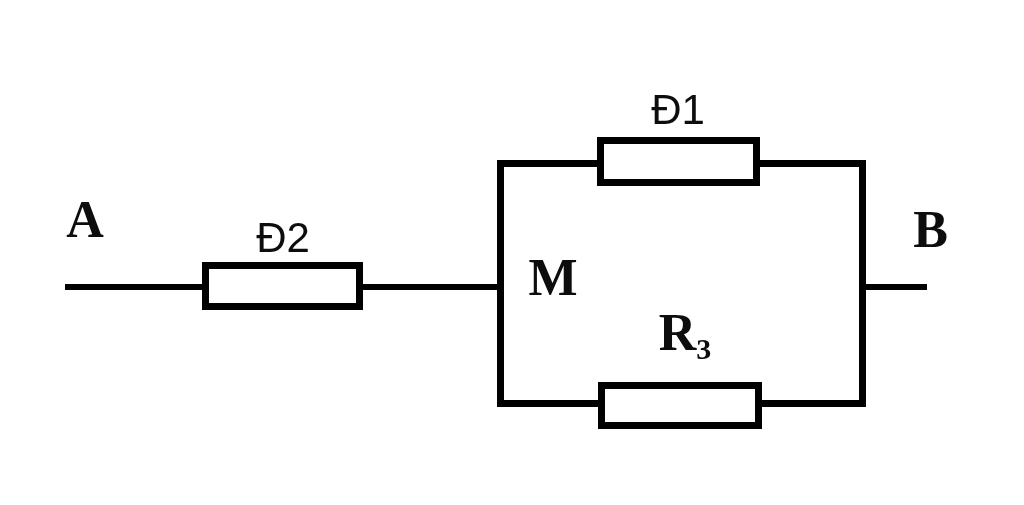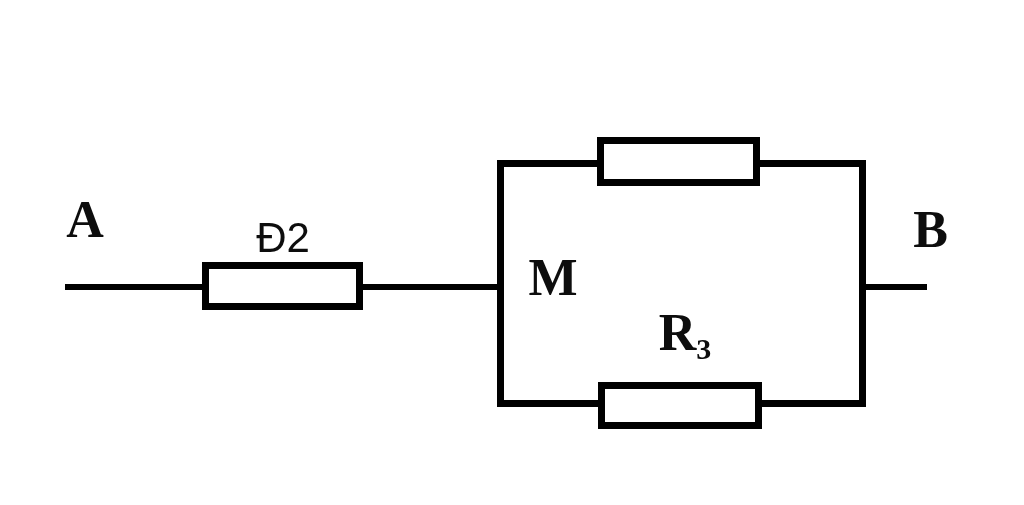--- a/index.html
+++ b/index.html
@@ -77,20 +77,21 @@
   <div class="wire v" style="left:859px; top:160px; height:247px;"></div>
 
   <div class="wire h" style="left:862px; top:284px; width:65px;"></div>
 
   <div class="lbl serif" style="left:55px; top:196px; width:60px; height:48px;">A</div>
 
   <div class="lbl sans" style="left:213px; top:218px; width:140px; height:40px;text-align:right;">Đ2</div>
 
   <div class="lbl serif" style="left:523px; top:253px; width:60px; height:50px;">M</div>
 
+  <div class="lbl sans" style="left:608px; top:90px; width:140px; height:40px;">Đ1</div>
 
   <div class="lbl serif" style="left:645px; top:308px; width:80px; height:50px;">
     <span>R</span>
       <span class="sub">3</span>
   </div>
 
   <div class="lbl serif" style="left:903px; top:206px; width:55px; height:48px;">B</div>
 
 </div>
 

